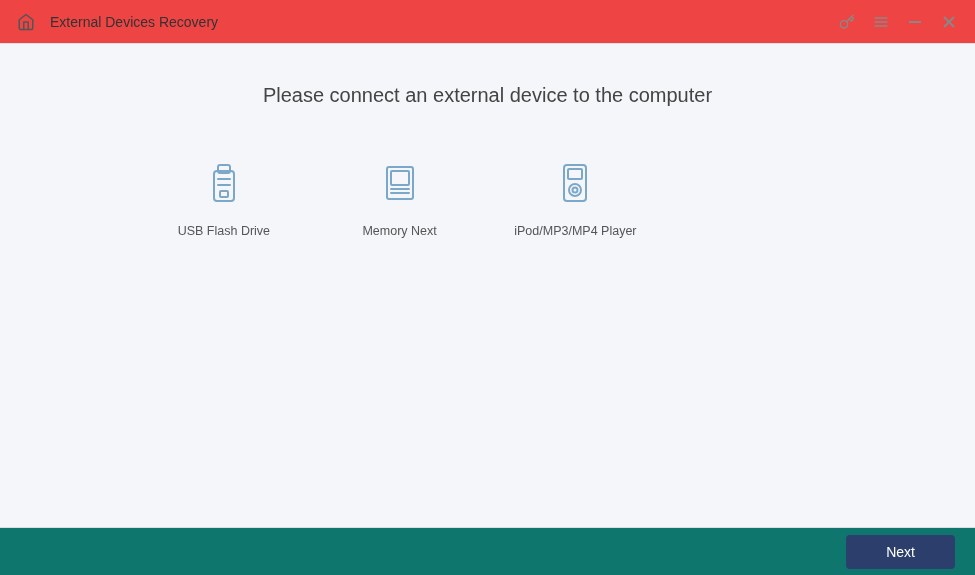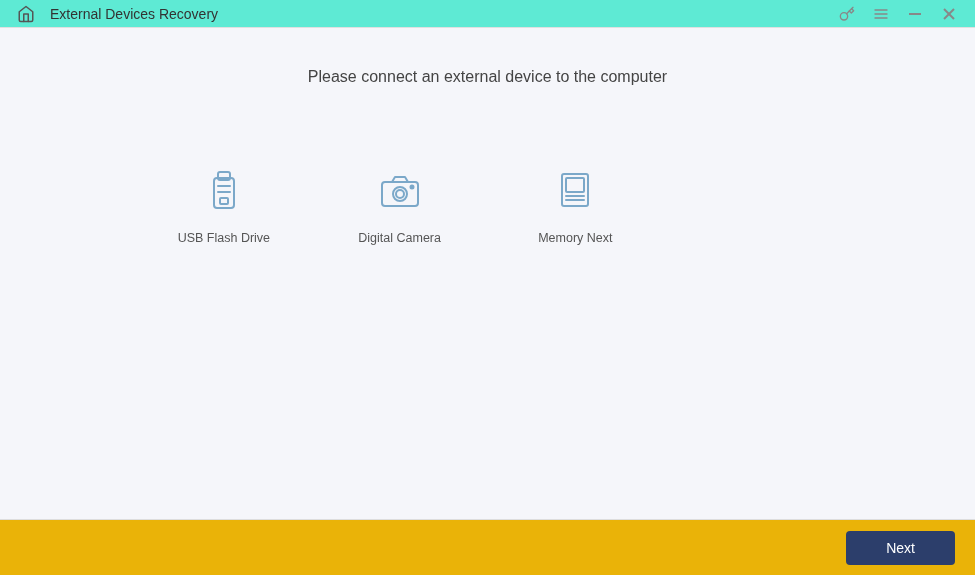--- a/index.html
+++ b/index.html
@@ -10,22 +10,22 @@
       background: #f0f2f5;
       overflow: hidden;
       display: flex;
       flex-direction: column;
     }
 
     
     .titlebar {
       display: flex;
       align-items: center;
-      height: 28px;
-      background: #5eead4;
+      height: 44px;
+      background: #ef4444;
       border-bottom: 1px solid #e0e0e0;
       padding: 0 12px;
       flex-shrink: 0;
     }
     .titlebar-home {
       width: 28px;
       height: 28px;
       display: flex;
       align-items: center;
       justify-content: center;
@@ -59,23 +59,23 @@
     .main-content {
       flex: 1;
       display: flex;
       flex-direction: column;
       align-items: center;
       padding: 40px 20px 20px;
       background: #f5f6fa;
     }
 
     .subtitle {
-      font-size: 16px;
+      font-size: 20px;
       color: #444;
-      margin-bottom: 52px;
+      margin-bottom: 24px;
       font-weight: 400;
     }
 
     .devices-grid {
       display: grid;
       grid-template-columns: repeat(4, 1fr);
       gap: 10px 3px;
       width: 700px;
     }
 
@@ -104,22 +104,22 @@
     }
     .device-label {
       font-size: 12.5px;
       color: #555;
       text-align: center;
       line-height: 1.4;
     }
 
     
     .footer {
-      height: 56px;
-      background: #eab308;
+      height: 48px;
+      background: #0f766e;
       border-top: 1px solid #ddd;
       display: flex;
       align-items: center;
       justify-content: flex-end;
       padding: 0 20px;
       flex-shrink: 0;
     }
     .btn-next {
       background: #2c3e6b;
       color: #fff;
@@ -182,46 +182,45 @@
           <rect x="16" y="14" width="20" height="30" rx="3"></rect>
           <rect x="20" y="8" width="12" height="8" rx="2"></rect>
           <line x1="20" y1="22" x2="32" y2="22"></line>
           <line x1="20" y1="28" x2="32" y2="28"></line>
           <rect x="22" y="34" width="8" height="6" rx="1"></rect>
         </svg>
       </div>
       <span class="device-label">USB Flash Drive</span>
     </div>
 
-    <div class="device-item">
-      <div class="device-icon">
-        <svg viewBox="0 0 52 52" fill="none" stroke="#7ba8c9" stroke-width="2" stroke-linecap="round" stroke-linejoin="round">
-          <rect x="8" y="18" width="36" height="24" rx="3"></rect>
-          <circle cx="26" cy="30" r="7"></circle>
-          <circle cx="26" cy="30" r="4"></circle>
-          <path d="M18 18l3-5h10l3 5"></path>
-          <circle cx="38" cy="23" r="1.5" fill="#7ba8c9"></circle>
-        </svg>
-      </div>
-      <span class="device-label">Digital Camera</span>
-    </div>
 
 
     <div class="device-item">
       <div class="device-icon">
         <svg viewBox="0 0 52 52" fill="none" stroke="#7ba8c9" stroke-width="2" stroke-linecap="round" stroke-linejoin="round">
           <rect x="13" y="10" width="26" height="32" rx="2"></rect>
           <rect x="17" y="14" width="18" height="14" rx="1"></rect>
           <line x1="17" y1="32" x2="35" y2="32"></line>
           <line x1="17" y1="36" x2="35" y2="36"></line>
         </svg>
       </div>
       <span class="device-label">Memory Next</span>
     </div>
 
+    <div class="device-item">
+      <div class="device-icon">
+        <svg viewBox="0 0 52 52" fill="none" stroke="#7ba8c9" stroke-width="2" stroke-linecap="round" stroke-linejoin="round">
+          <rect x="15" y="8" width="22" height="36" rx="3"></rect>
+          <rect x="19" y="12" width="14" height="10" rx="1"></rect>
+          <circle cx="26" cy="33" r="6"></circle>
+          <circle cx="26" cy="33" r="2.5"></circle>
+        </svg>
+      </div>
+      <span class="device-label">iPod/MP3/MP4 Player</span>
+    </div>
 
 
 
 
   </div>
 </div>
 
 <div class="footer">
   <button class="btn-next">Next</button>
 </div>

